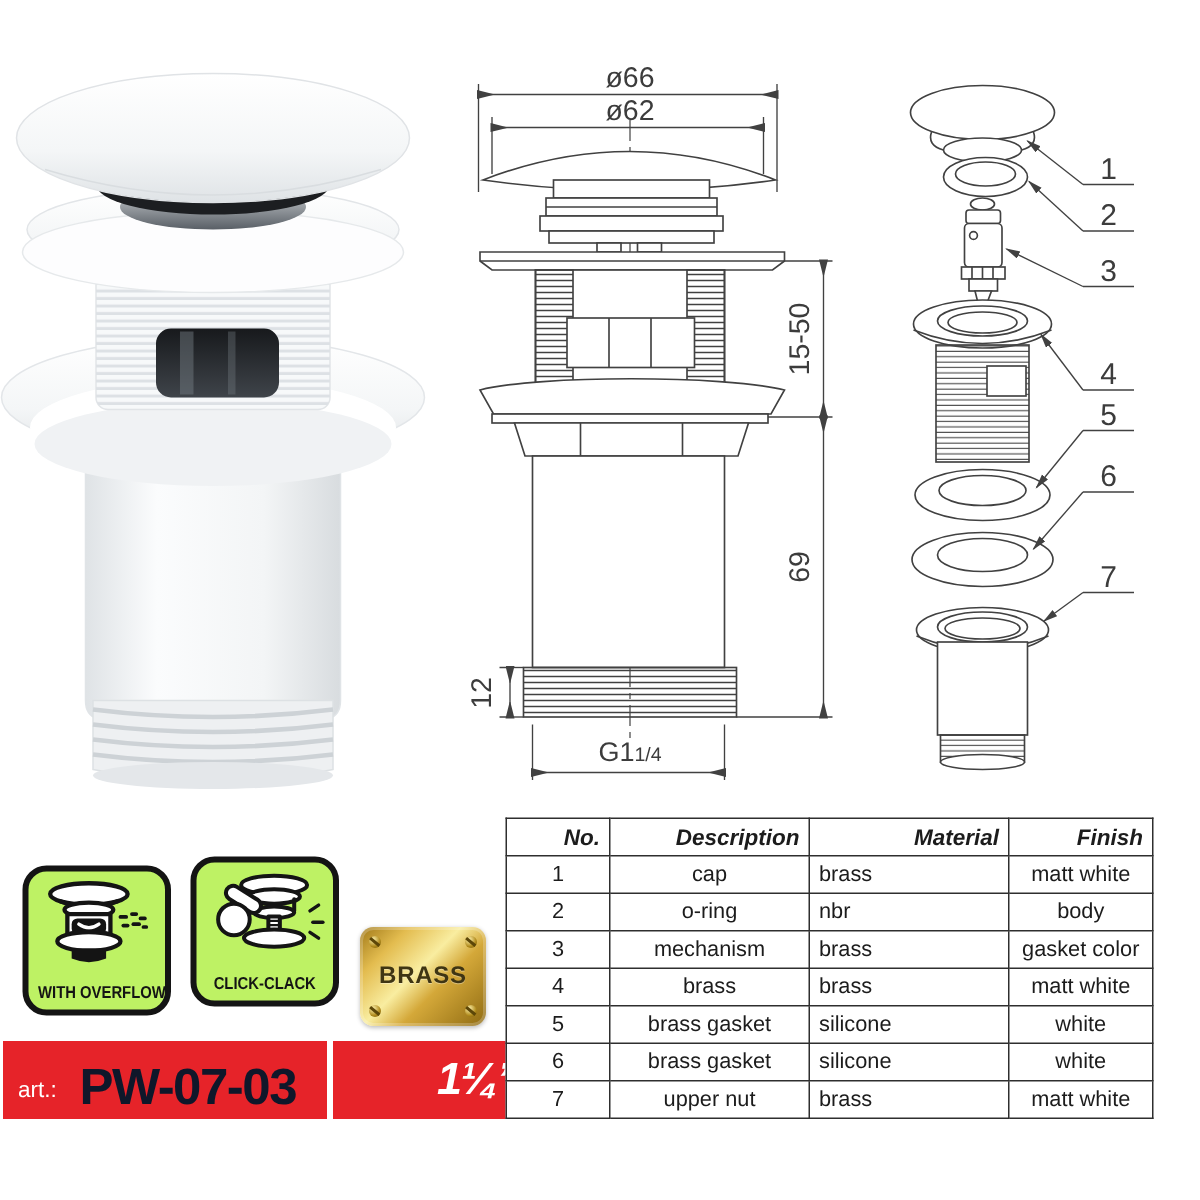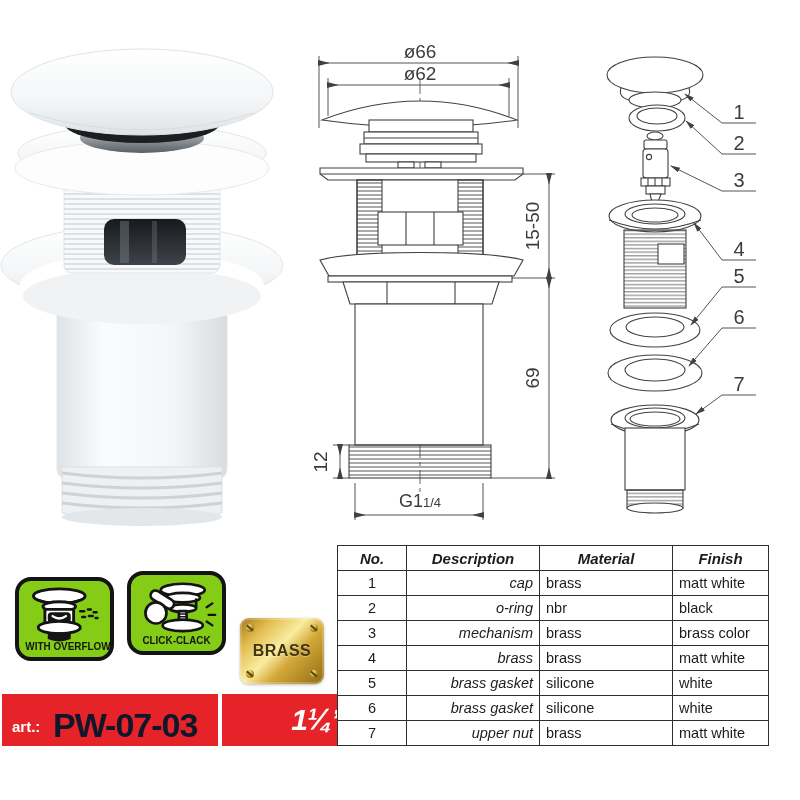--- a/index.html
+++ b/index.html
@@ -1,52 +1,52 @@
 <!DOCTYPE html>
 <html><head>
 <meta charset="utf-8">
 <style>
   html,body{margin:0;padding:0;background:#fff;}
   body{font-family:"Liberation Sans",sans-serif;}
   .canvas{position:relative;width:800px;height:800px;background:#fff;overflow:hidden;}
   .abs{position:absolute;}
 
   
-  .icon-box{position:absolute;width:99px;height:84px;background:#84cc16;border:4px solid #141414;border-radius:16px;box-sizing:border-box;}
+  .icon-box{position:absolute;width:99px;height:100px;background:#bef264;border:4px solid #141414;border-radius:16px;box-sizing:border-box;}
   .icon-box svg{position:absolute;left:2px;top:4px;}
   .icon-label{position:absolute;left:0;right:0;bottom:5px;text-align:center;font-weight:bold;font-size:11.5px;color:#141414;white-space:nowrap;transform:scaleX(.86);}
 
   
   .brass{position:absolute;left:240px;top:618px;width:84px;height:66px;border-radius:9px;
     background:linear-gradient(135deg,#a07818 0%,#e3bc4f 22%,#f9eda0 45%,#d4a839 62%,#8f6b12 100%);
     box-shadow:inset 0 0 0 2px rgba(255,255,255,.22), 0 1px 3px rgba(0,0,0,.25);
     display:flex;align-items:center;justify-content:center;}
   .brass-text{font-weight:bold;font-size:16px;letter-spacing:.5px;color:#3f3513;text-shadow:0 1px 0 rgba(255,255,255,.35);}
   .screw{position:absolute;width:8px;height:8px;border-radius:50%;
     background:radial-gradient(circle at 35% 30%,#fff3ae,#b08a1c 60%,#6f540c);}
   .screw::after{content:"";position:absolute;left:0;top:3px;width:8px;height:1.5px;background:#5d4708;transform:rotate(40deg);}
   .screw.tl{left:6px;top:6px}.screw.tr{right:6px;top:6px}.screw.bl{left:6px;bottom:6px}.screw.br{right:6px;bottom:6px}
 
   
   .banner{position:absolute;top:694px;height:52px;background:#e62329;}
   .banner-art{left:2px;width:216px;}
   .banner-size{left:222px;width:123px;display:flex;align-items:center;justify-content:flex-end;font-style:italic;}
-  .art-prefix{position:absolute;left:10px;bottom:11px;color:#fff;font-weight:bold;font-size:15px;}
+  .art-prefix{position:absolute;left:10px;bottom:11px;color:#fff;font-weight:normal;font-size:15px;}
   .art-number{position:absolute;left:51px;bottom:4px;color:#0f172a;font-weight:800;font-size:34px;letter-spacing:-1px;line-height:1;}
   .size-text{color:#fff;font-weight:800;font-size:30px;letter-spacing:-1px;}
 
   
   table.parts{position:absolute;left:337px;top:545px;border-collapse:collapse;background:#fff;}
   table.parts th,table.parts td{border:1.6px solid #2e2e2e;font-size:14.5px;color:#1c1c1c;
     height:24px;padding:0 6px;vertical-align:middle;}
-  table.parts th{font-style:italic;font-weight:bold;text-align:center;font-size:15px;}
+  table.parts th{font-style:italic;font-weight:bold;text-align:right;font-size:15px;}
   td.c-no{width:56px;text-align:center;}
-  td.c-desc{width:120px;text-align:right;font-style:italic;}
+  td.c-desc{width:120px;text-align:center;}
   td.c-mat{width:120px;text-align:left;}
-  td.c-fin{width:83px;text-align:left;}
+  td.c-fin{width:83px;text-align:center;}
 
   
   .td-line{stroke:#414141;fill:none;stroke-width:1.1;}
   .td-fill{stroke:#414141;fill:#fff;stroke-width:1.1;}
   .dim{stroke:#414141;fill:none;stroke-width:.9;}
   text.dim-t{fill:#3c3c3c;font-size:19px;font-family:"Liberation Sans",sans-serif;}
   text.callout{fill:#3c3c3c;font-size:20px;font-family:"Liberation Sans",sans-serif;}
 </style>
 </head>
 <body>
@@ -385,27 +385,27 @@
       <tr>
         <td class="c-no">1</td>
         <td class="c-desc">cap</td>
         <td class="c-mat">brass</td>
         <td class="c-fin">matt white</td>
       </tr>
       <tr>
         <td class="c-no">2</td>
         <td class="c-desc">o-ring</td>
         <td class="c-mat">nbr</td>
-        <td class="c-fin">black</td>
+        <td class="c-fin">body</td>
       </tr>
       <tr>
         <td class="c-no">3</td>
         <td class="c-desc">mechanism</td>
         <td class="c-mat">brass</td>
-        <td class="c-fin">brass color</td>
+        <td class="c-fin">gasket color</td>
       </tr>
       <tr>
         <td class="c-no">4</td>
         <td class="c-desc">brass</td>
         <td class="c-mat">brass</td>
         <td class="c-fin">matt white</td>
       </tr>
       <tr>
         <td class="c-no">5</td>
         <td class="c-desc">brass gasket</td>

